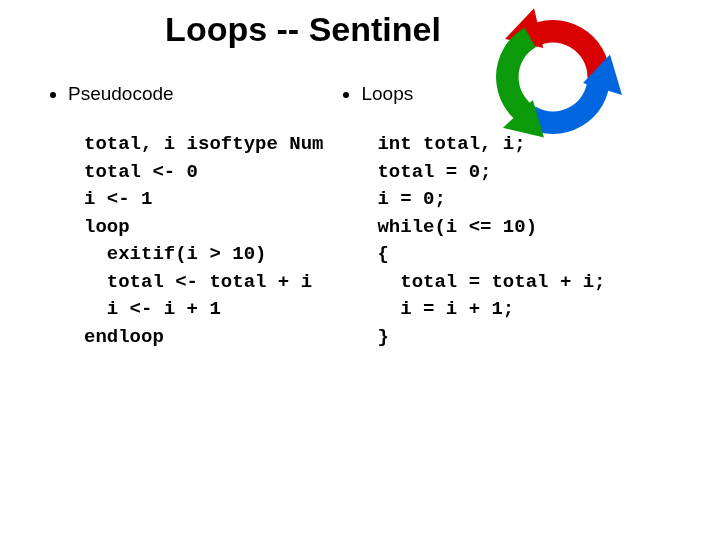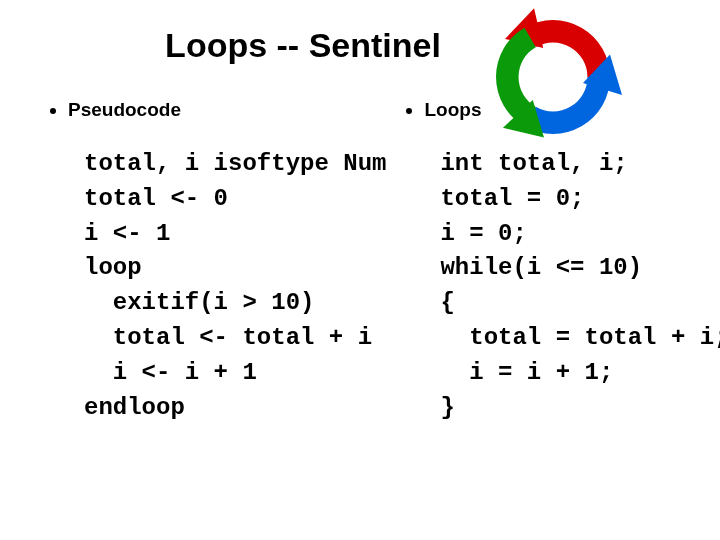--- a/index.html
+++ b/index.html
@@ -1,25 +1,25 @@
 <!DOCTYPE html>
 <html><head>
   <meta charset="utf-8">
   <style>
     * { box-sizing: border-box; margin: 0; padding: 0; }
     html, body { width: 720px; height: 540px; background: #fff; font-family: Arial, Helvetica, sans-serif; color: #000; }
-    .slide { position: relative; width: 636px; height: 540px; padding: 20px 30px; }
+    .slide { position: relative; width: 636px; height: 540px; padding: 4px 30px; }
     .title { text-align: center; font-size: 34px; font-weight: bold; margin-top: 6px; margin-bottom: 34px; margin-left: -30px; }
     .cols { display: flex; gap: 0; }
     .col { flex: 0 0 50%; }
     .col-left { flex: 0 0 47%; }
     .col-right { flex: 0 0 53%; }
     ul.bullets { list-style: disc; padding-left: 38px; margin: 0 0 26px 0; }
-    ul.bullets li { font-size: 19px; font-weight: bold; }
-    .code { font-family: "Courier New", Courier, monospace; font-size: 24px; font-weight: bold; line-height: 1.45; white-space: pre; padding-left: 54px; }
+    ul.bullets li { font-size: 19px; font-weight: normal; }
+    .code { font-family: "Courier New", Courier, monospace; font-size: 19px; font-weight: bold; line-height: 1.45; white-space: pre; padding-left: 54px; }
     .cycle-icon { position: absolute; top: 2px; right: 8px; width: 150px; height: 150px; }
     .cycle-icon svg { width: 100%; height: 100%; display: block; }
   </style>
 </head>
 <body>
 
 <div class="slide">
 
   <div class="cycle-icon">
     <svg viewBox="0 0 100 100">

